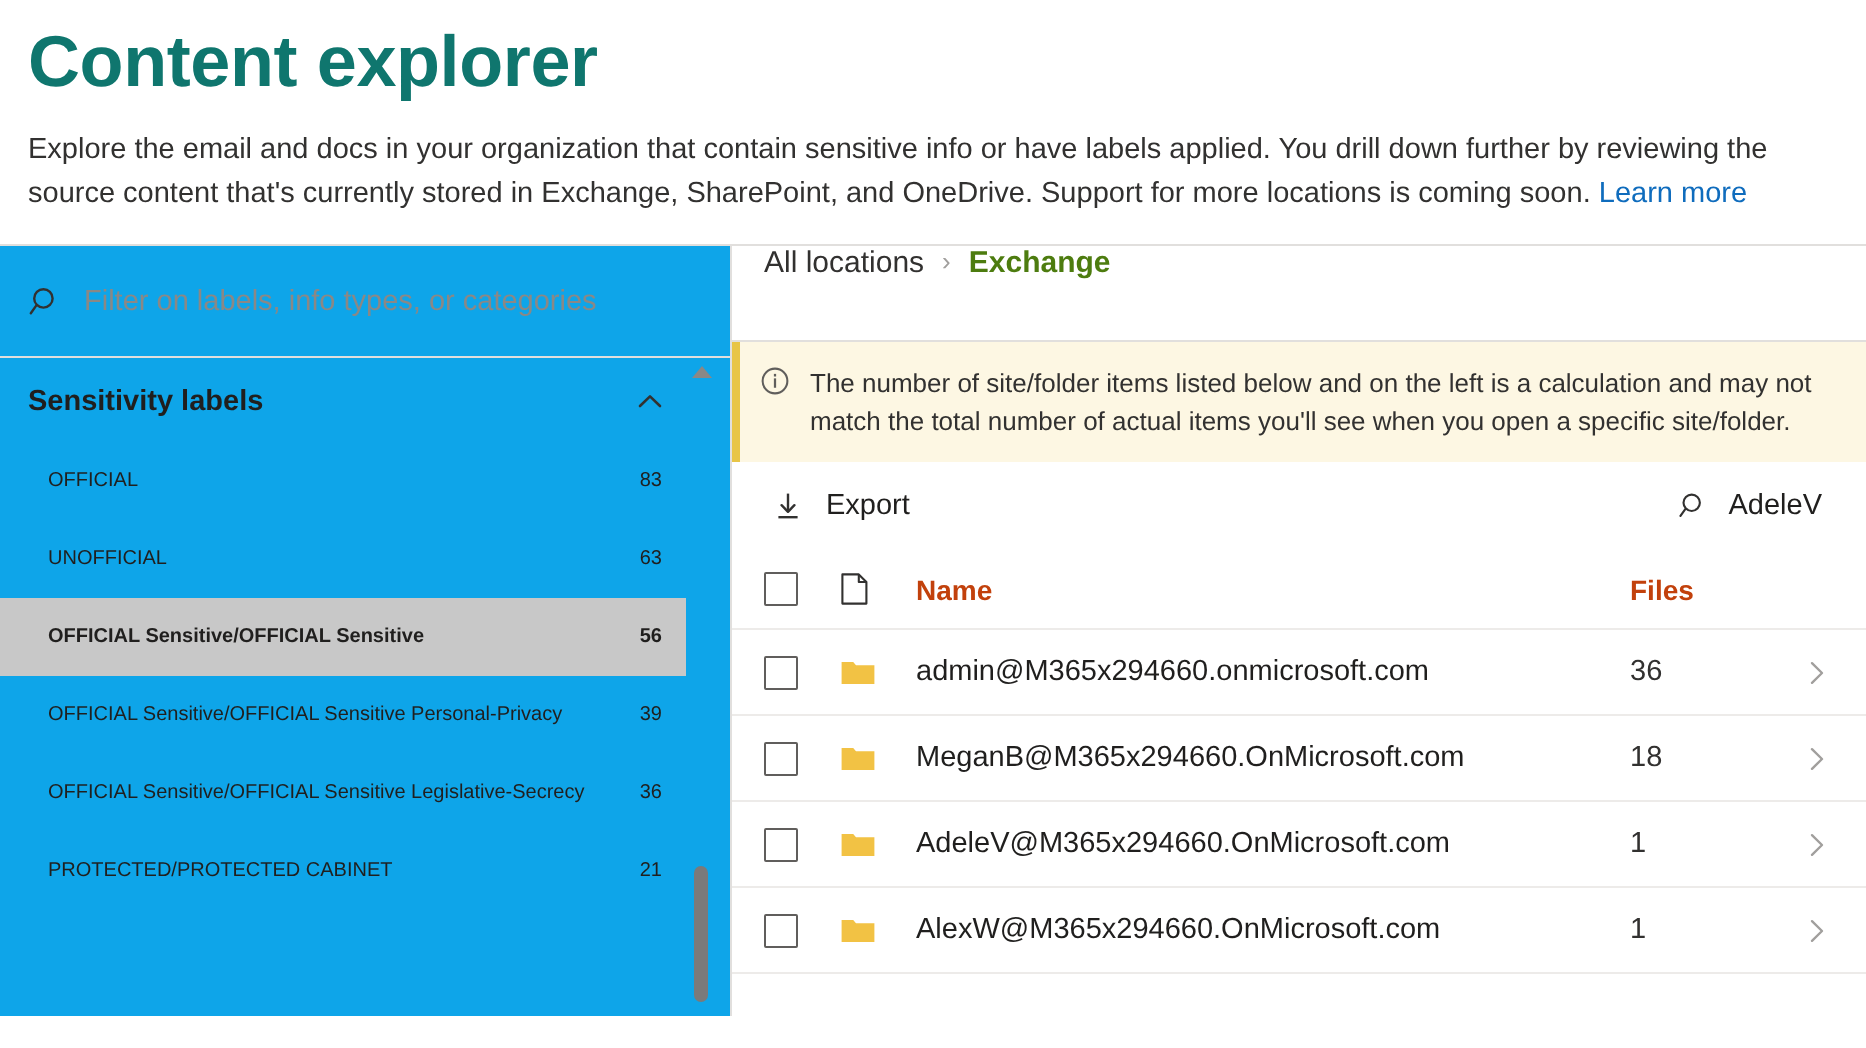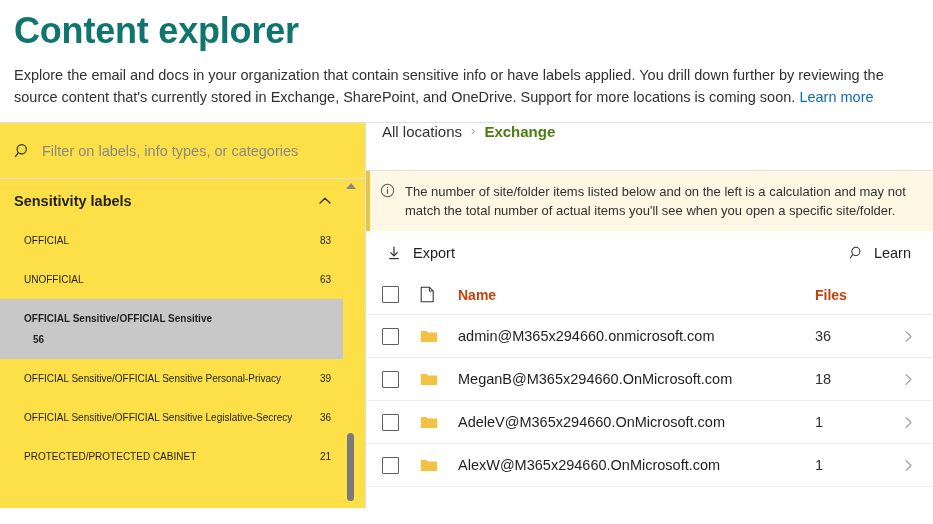--- a/index.html
+++ b/index.html
@@ -54,21 +54,21 @@
     align-items: stretch;
   }
 
   
   .left-panel {
     width: 366px;
     min-width: 366px;
     position: relative;
     border-right: 1px solid #e1dfdd;
     box-sizing: border-box;
-    background: #fde047;
+    background: #0ea5e9;
   }
   .filter-box {
     height: 56px;
     display: flex;
     align-items: center;
     padding: 0 14px;
     border-bottom: 1px solid #e1dfdd;
     box-sizing: border-box;
   }
   .filter-ico {
@@ -117,21 +117,20 @@
     padding: 9px 12px 9px 24px;
     box-sizing: border-box;
     font-size: 10px;
     color: #201f1e;
     line-height: 21px;
     cursor: pointer;
   }
   .label-row.selected {
     background: #c8c8c8;
     font-weight: 700;
-    flex-direction: column;
   }
   .label-name { padding-right: 14px; }
   .label-count { flex: 0 0 auto; text-align: right; min-width: 20px;}
 
   
   .lp-scrollbar {
     position: absolute;
     top: 56px;
     right: 8px;
     width: 12px;
@@ -352,21 +351,21 @@
           <line x1="3.2" y1="13.6" x2="12.8" y2="13.6" stroke="#323130" stroke-width="1.2"></line>
         </svg>
         <span>Export</span>
       </button>
 
       <button class="tb-btn">
         <svg class="tb-ico right" viewBox="0 0 18 18">
           <circle cx="7.7" cy="7.2" r="4.6" fill="none" stroke="#323130" stroke-width="1.2"></circle>
           <line x1="4.1" y1="10.8" x2="1.4" y2="14.6" stroke="#323130" stroke-width="1.2" stroke-linecap="round"></line>
         </svg>
-        <span>Learn</span>
+        <span>AdeleV</span>
       </button>
     </div>
 
     <div class="tbl">
 
       <div class="tbl-head">
         <div class="c-check">
           <span class="cbx"></span>
         </div>
         <div class="c-icon">

